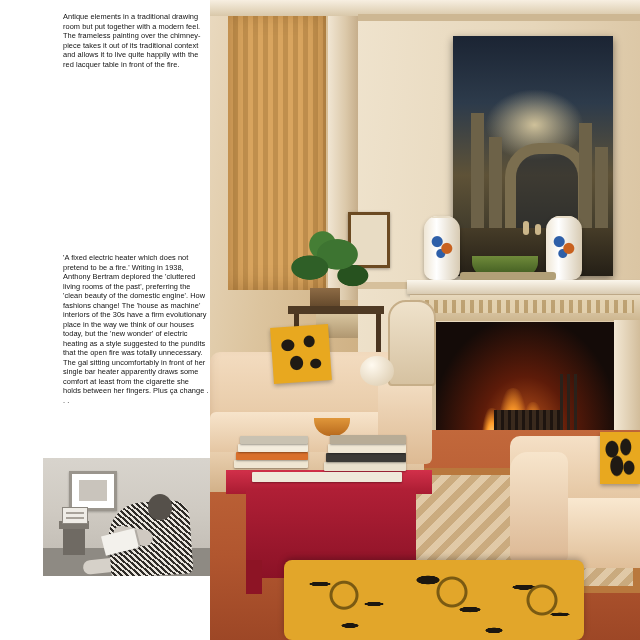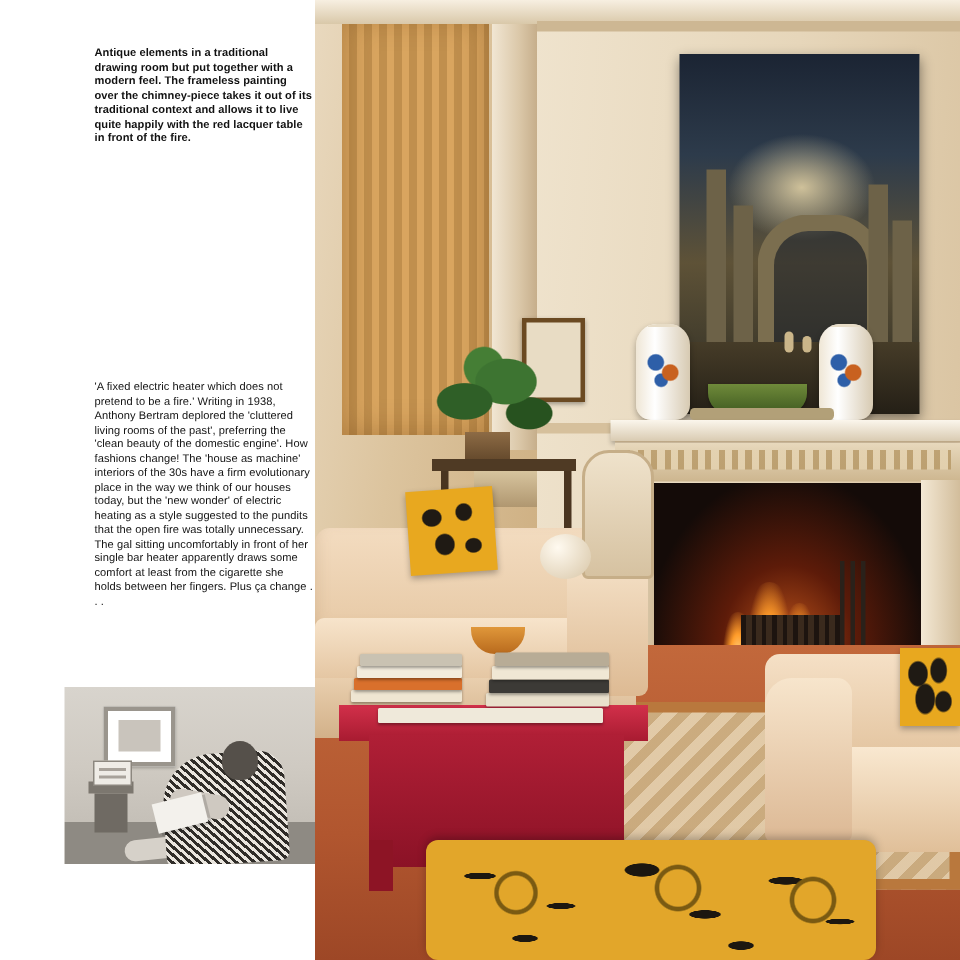--- a/index.html
+++ b/index.html
@@ -32,23 +32,22 @@
   .caption {
     position: absolute;
     font-size: 7.4px;
     line-height: 9.5px;
     color: #111111;
     text-align: left;
     letter-spacing: 0.05px;
   }
   .caption-top {
     left: 63px;
-    top: 30px;
+    top: 12px;
     width: 146px;
-    font-weight: bold;
   }
   .caption-mid {
     left: 63px;
     top: 253px;
     width: 146px;
   }
 
   
   .bw-photo {
     position: absolute;

